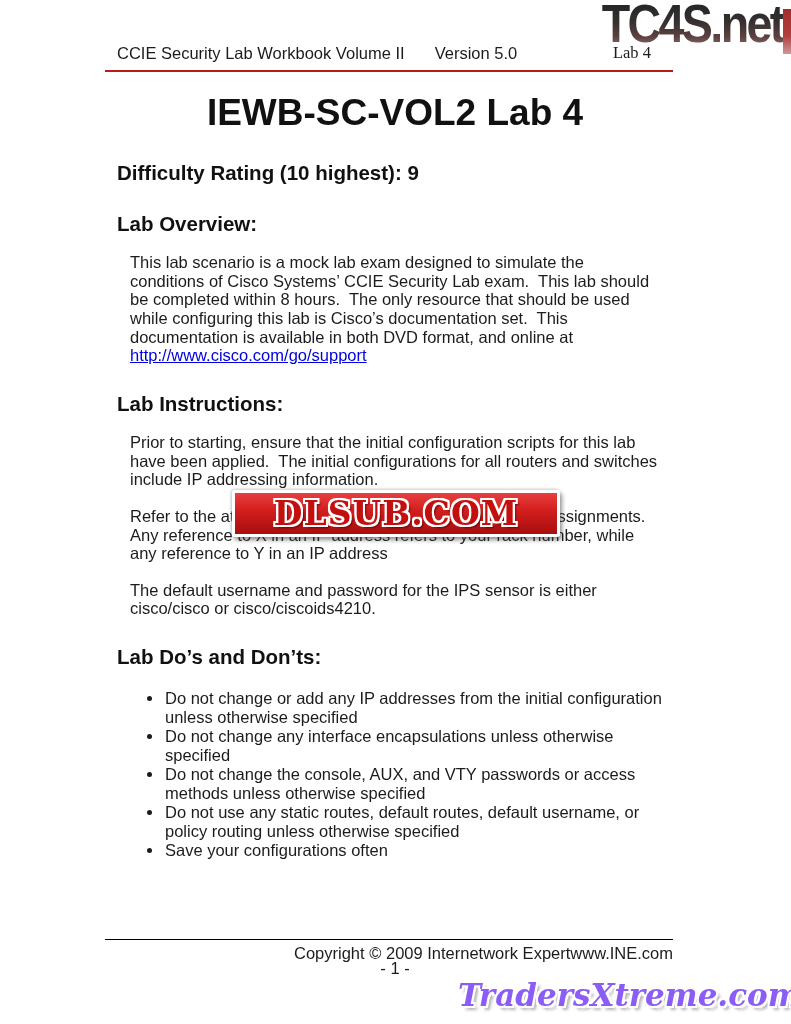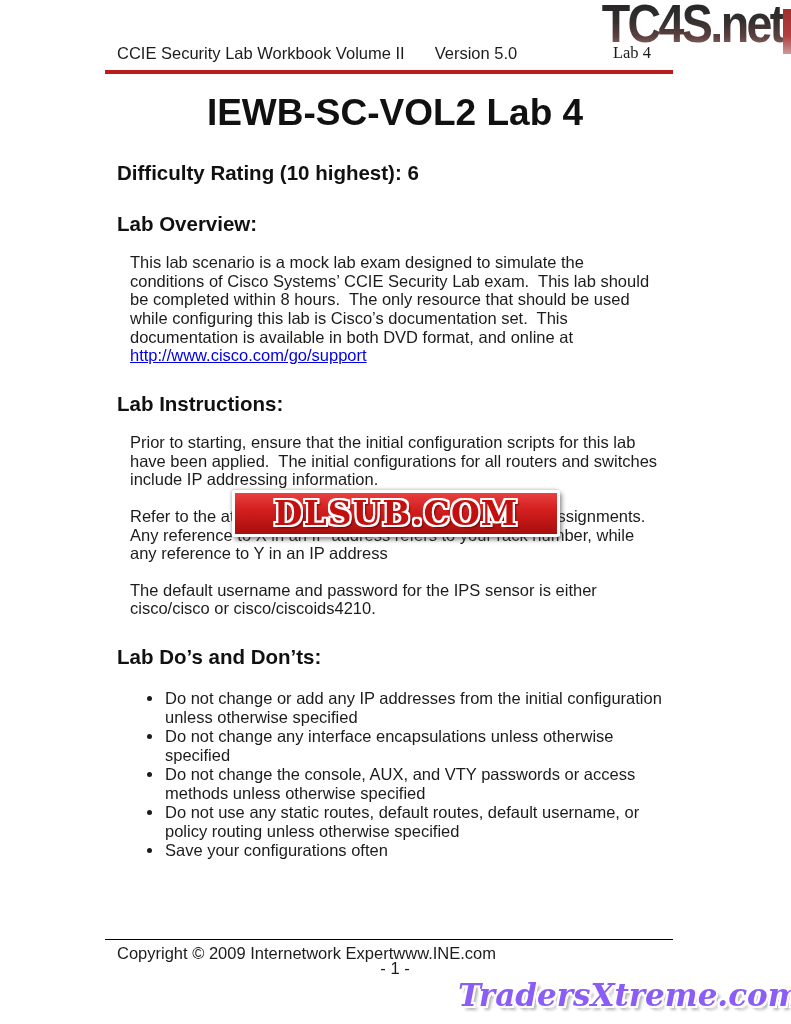--- a/index.html
+++ b/index.html
@@ -19,21 +19,21 @@
     line-height:1.15;
   }
   .tc4s-bar{
     position:absolute;top:9px;right:0;width:8px;height:45px;
     background:linear-gradient(180deg,#a32d2d 0%,#b24040 60%,#c99) ;
   }
 
   
   .doc-header{
     position:absolute;left:105px;right:118px;top:43px;
-    border-bottom:4px solid #b91c1c;padding-bottom:7px;
+    border-bottom:2px solid #b91c1c;padding-bottom:7px;
     display:flex;justify-content:space-between;align-items:flex-end;
     font-size:16.5px;
   }
   .doc-header .left{padding-left:12px;display:flex;gap:30px;}
   .doc-header .right{margin-right:22px;font-family:Liberation Serif, serif;}
 
   
   .content{position:absolute;left:117px;width:556px;top:66px;}
   .doc-title{
     margin:26px 0 0;text-align:center;font-size:37px;font-weight:bold;color:#111;
@@ -68,21 +68,21 @@
     text-shadow:
       -2px 0 0 #fff, 2px 0 0 #fff, 0 -2px 0 #fff, 0 2px 0 #fff,
       -2px -2px 0 #fff, 2px -2px 0 #fff, -2px 2px 0 #fff, 2px 2px 0 #fff,
       3px 3px 2px rgba(90,0,0,.8);
   }
 
   
   .doc-footer{
     position:absolute;left:105px;right:118px;top:939px;
     border-top:1px solid #000;padding-top:4px;
-    display:flex;justify-content:flex-start;font-size:16.5px;
+    display:flex;justify-content:flex-end;font-size:16.5px;
   }
   .doc-footer .left{padding-left:12px;}
   .page-num{
     position:absolute;left:117px;width:556px;top:959px;text-align:center;font-size:16.5px;
   }
 
   
   .traders-logo{
     position:absolute;right:3px;top:977px;width:330px;text-align:center;
     font-family:"DejaVu Serif",serif;font-weight:bold;font-style:italic;
@@ -105,21 +105,21 @@
     <span class="left">
       <span>CCIE Security Lab Workbook Volume II</span>
       <span>Version 5.0</span>
     </span>
     <span class="right">Lab 4</span>
   </div>
 
   <div class="content">
     <div class="doc-title">IEWB-SC-VOL2 Lab 4</div>
 
-    <h2 class="sect">Difficulty Rating (10 highest): 6</h2>
+    <h2 class="sect">Difficulty Rating (10 highest): 9</h2>
 
     <h2 class="sect">Lab Overview:</h2>
     <p><span>This lab scenario is a mock lab exam designed to simulate the conditions of Cisco Systems’ CCIE Security Lab exam.  This lab should be completed within 8 hours.  The only resource that should be used while configuring this lab is Cisco’s documentation set.  This documentation is available in both DVD format, and online at </span><a class="doc-link" href="#">http://www.cisco.com/go/support</a></p>
 
     <h2 class="sect">Lab Instructions:</h2>
     <p>Prior to starting, ensure that the initial configuration scripts for this lab have been applied.  The initial configurations for all routers and switches include IP addressing information.</p>
     <p>Refer to the attached diagrams for interface and protocol assignments.  Any reference to X in an IP address refers to your rack number, while any reference to Y in an IP address</p>
     <p>The default username and password for the IPS sensor is either cisco/cisco or cisco/ciscoids4210.</p>
 
     <h2 class="sect">Lab Do’s and Don’ts:</h2>

